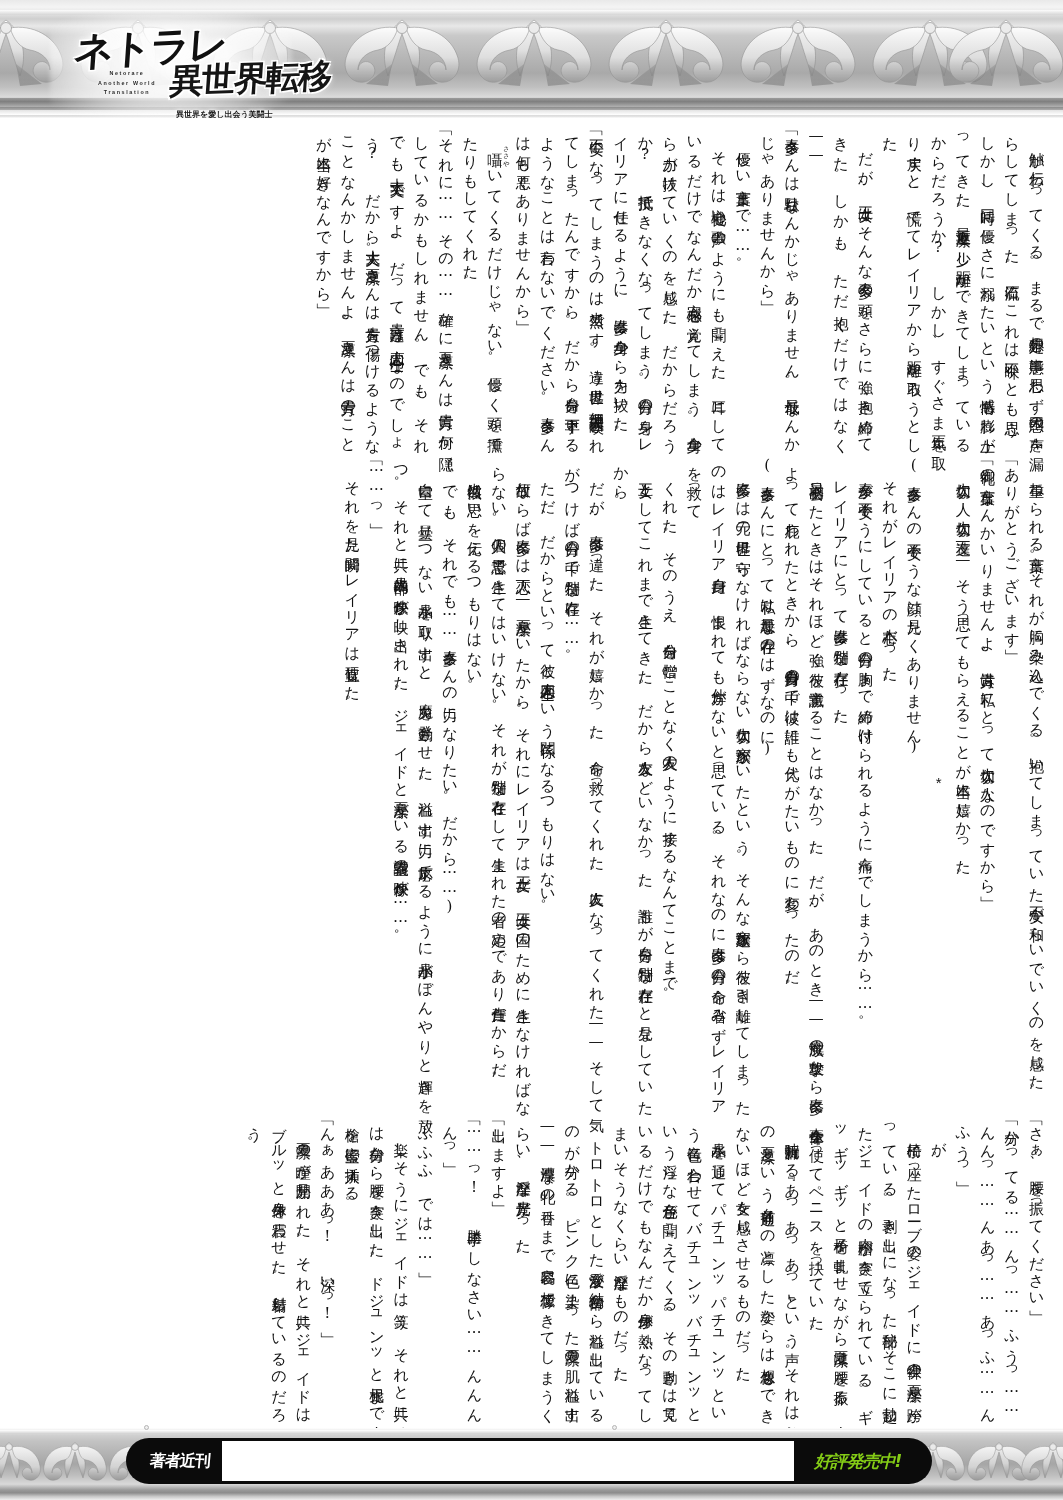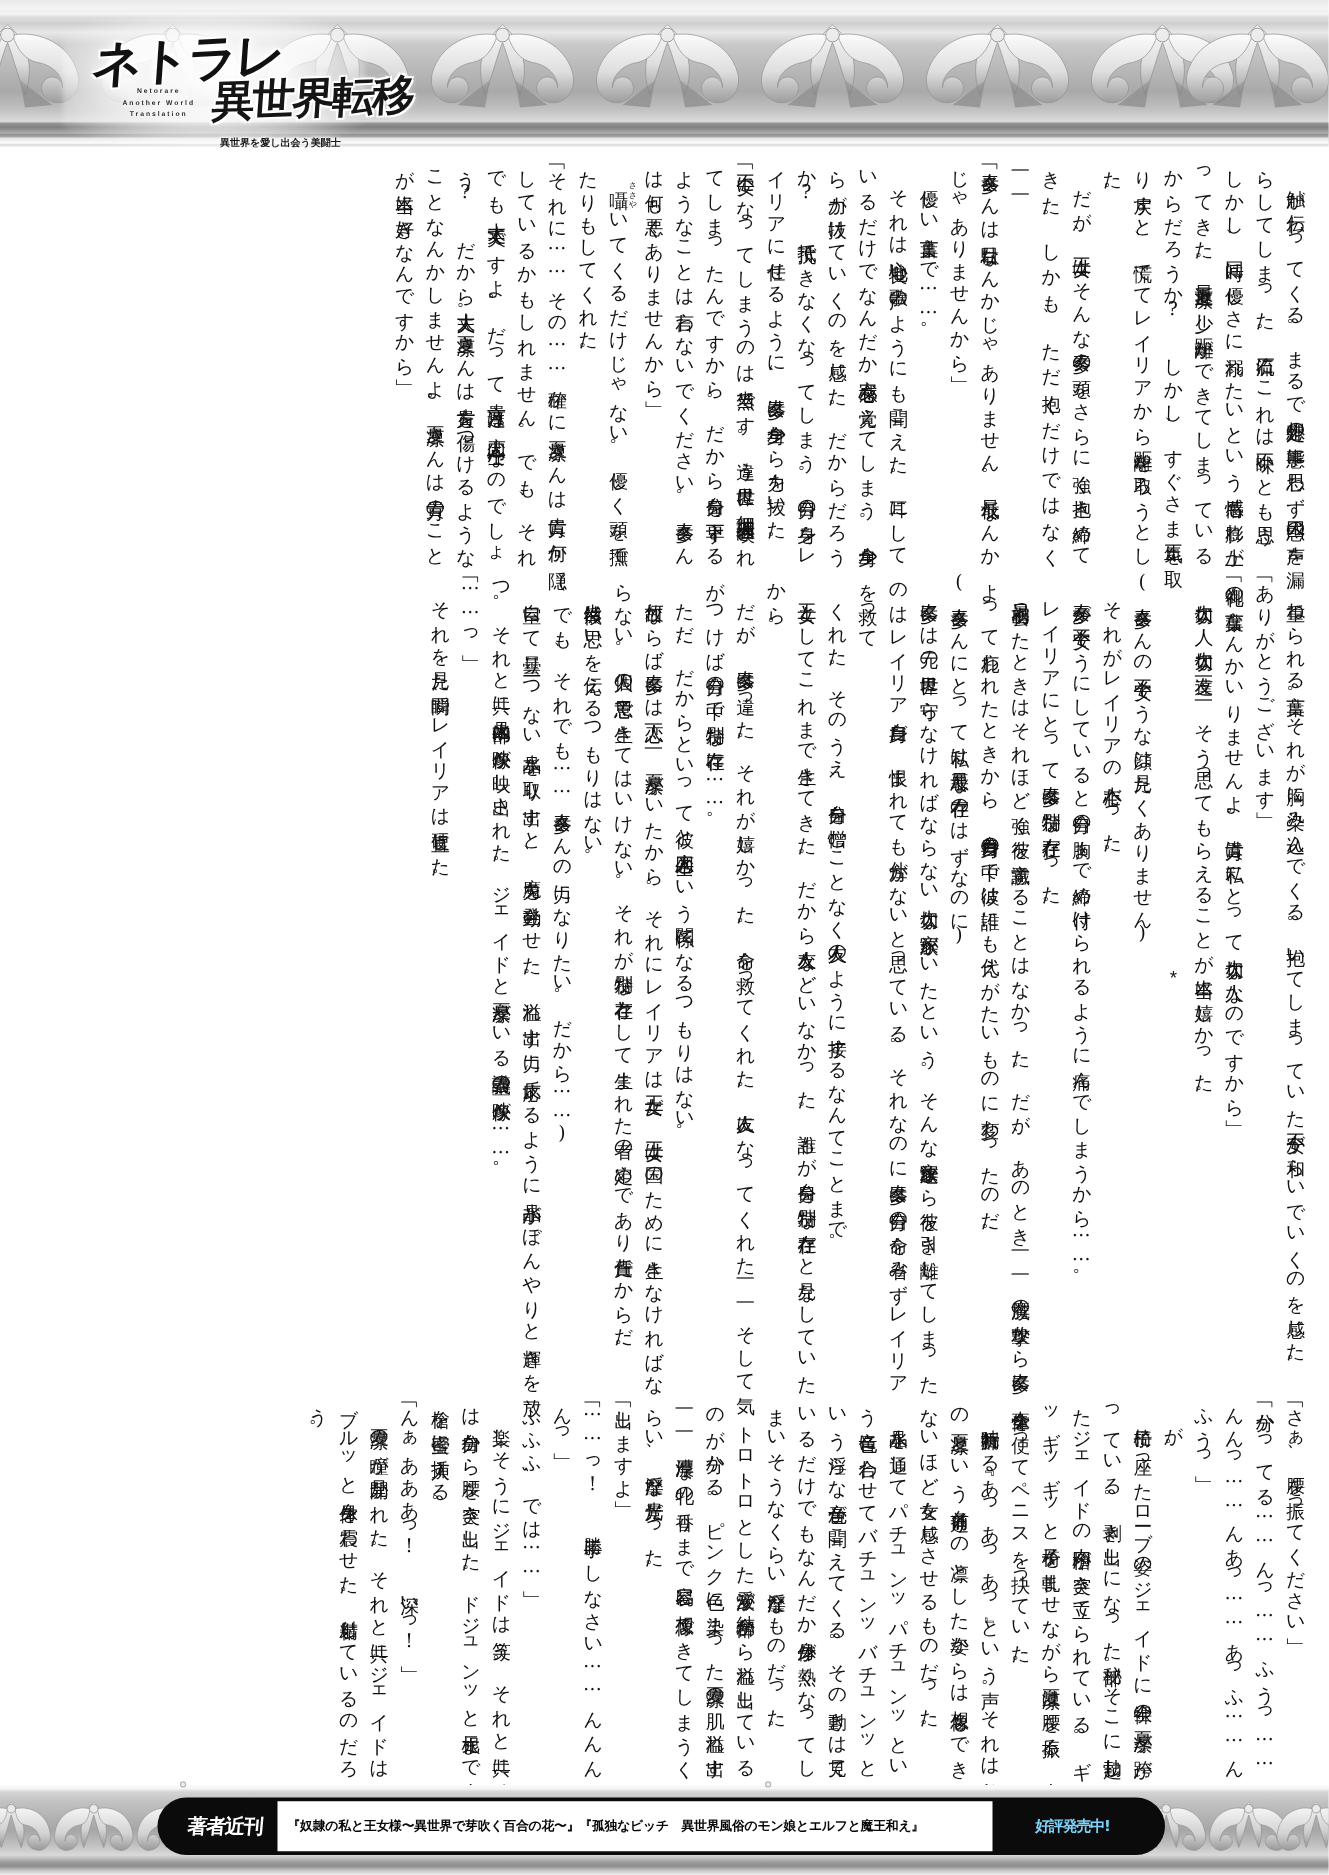--- a/index.html
+++ b/index.html
@@ -195,23 +195,24 @@
     font-size: 10.3px;
     font-weight: bold;
     color: #080808;
     line-height: 16px;
     letter-spacing: -0.2px;
     white-space: nowrap;
   }
   #ad-cta {
     flex: 0 0 138px;
     display: flex; align-items: center; justify-content: center;
-    color: #7dd3fc;
-    font-family: "DejaVu Sans", sans-serif;
-    font-size: 12px; font-weight: bold;
+    color: #84cc16;
+    font-family: "DejaVu Sans", sans-serif;
+    font-size: 17px; font-weight: bold;
+    font-style: italic;
     letter-spacing: -1px;
     padding-right: 10px;
   }
 
   
   .dot-mark {
     position: absolute; width: 5px; height: 5px;
     border: 1px solid #b5b5b5; border-radius: 50%;
     background: #f0f0f0;
   }
@@ -370,16 +371,15 @@
     </g>
   </svg>
 </div>
 
 <div class="dot-mark" style="left:144px; top:1425px;"></div>
 <div class="dot-mark" style="left:612px; top:1425px;"></div>
 
 <div id="ad-banner">
   <div id="ad-label">著者近刊</div>
   <div id="ad-text-wrap">
-    <div class="ad-line">『奴隷の私と王女様〜異世界で芽吹く百合の花〜』『孤独なビッチ　異世界風俗のモン娘とエルフと魔王和え』</div>
   </div>
   <div id="ad-cta">好評発売中!</div>
 </div>
 
 </body></html>

